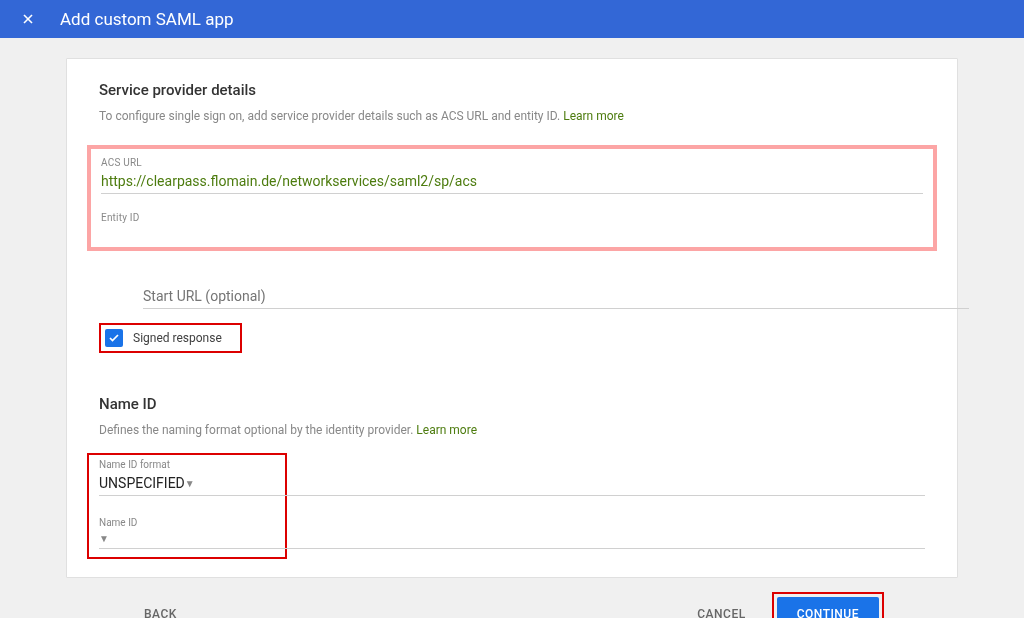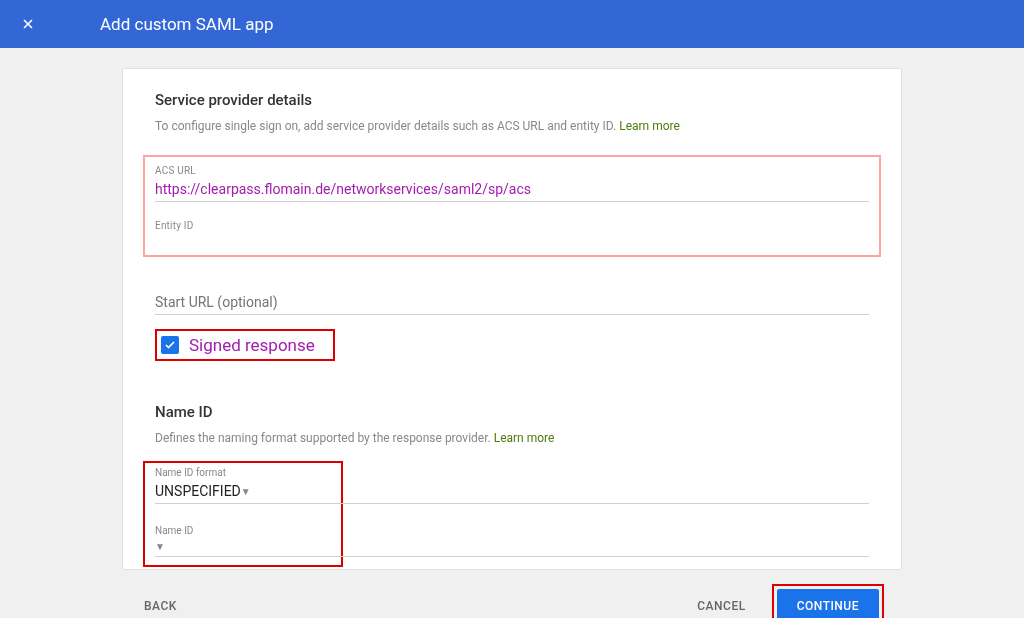--- a/index.html
+++ b/index.html
@@ -1,31 +1,31 @@
 <!DOCTYPE html>
 <html><head>
   <meta charset="utf-8">
   <style>
     * { margin: 0; padding: 0; box-sizing: border-box; font-family: 'Roboto', 'Helvetica Neue', Arial, sans-serif; }
     body { background: #f0f0f0; width: 1024px; height: 618px; overflow: hidden; }
-    .header { background: #3367d6; height: 48px; display: flex; align-items: center; padding: 0 16px; gap: 40px; }
+    .header { background: #3367d6; height: 38px; display: flex; align-items: center; padding: 0 16px; }
     .close-btn { width: 24px; height: 24px; display: flex; align-items: center; justify-content: center; color: white; cursor: pointer; margin-right: 20px; }
     .header-title { color: white; font-size: 17px; font-weight: 400; }
-    .card { background: white; margin: 20px auto 0; width: 780px; padding: 22px 32px 12px; border: 1px solid #e0e0e0; border-radius: 1px; }
+    .card { background: white; margin: 20px auto 0; width: 892px; padding: 22px 32px 28px; border: 1px solid #e0e0e0; border-radius: 1px; }
     .section-title { font-size: 15px; color: #333; font-weight: 500; margin-bottom: 10px; }
     .section-desc { font-size: 12px; color: #888; margin-bottom: 22px; }
     .learn-more { color: #4d7c0f; cursor: pointer; }
     .field { margin-bottom: 18px; position: relative; }
     .field-label { font-size: 10px; color: #888; margin-bottom: 2px; display: block; letter-spacing: 0.2px; }
-    .field-input { width: 100%; border: none; border-bottom: 1px solid #d0d0d0; font-size: 14px; color: #a21caf; padding: 3px 0 4px; background: transparent; outline: none; }
-    .highlight-box { border: 2px solid #fca5a5; padding: 8px 10px 4px; margin-left: -12px; margin-right: -12px; }
+    .field-input { width: 100%; border: none; border-bottom: 1px solid #d0d0d0; font-size: 14px; color: #4d7c0f; padding: 3px 0 4px; background: transparent; outline: none; }
+    .highlight-box { border: 4px solid #fca5a5; padding: 8px 10px 4px; margin-left: -12px; margin-right: -12px; }
     .highlight-box-small { border: 2px solid #dc0000; display: inline-flex; align-items: center; padding: 4px 18px 4px 4px; }
     .checkbox-row { display: flex; align-items: center; margin-top: 14px; }
     .checkbox { width: 18px; height: 18px; border-radius: 2px; background: #1a73e8; display: flex; align-items: center; justify-content: center; margin-right: 10px; cursor: pointer; }
-    .checkbox-label { font-size: 17px; color: #a21caf; text-align: center; }
+    .checkbox-label { font-size: 12px; color: #404040; text-align: center; }
     .section-spacer { height: 42px; }
     .dropdown-field { position: relative; margin-bottom: 16px; margin-top: 21px; }
     .dropdown-label { font-size: 10px; color: #888; margin-bottom: 2px; display: block; }
     .dropdown-value { font-size: 14px; color: #222; border-bottom: 1px solid #d0d0d0; padding: 3px 0 4px; cursor: pointer; display: flex; justify-content: flex-start; align-items: center; }
     .dropdown-caret { color: #888; font-size: 10px; }
     .footer { width: 752px; margin: 14px auto 0; display: flex; justify-content: space-between; align-items: center; padding: 0 4px; }
     .footer-left { }
     .footer-right { display: flex; align-items: center; gap: 22px; }
     .btn-text { font-size: 12px; font-weight: 500; color: #666; background: none; border: none; cursor: pointer; letter-spacing: 0.5px; padding: 8px 4px; }
     .btn-primary { background: #1a73e8; color: white; border: none; font-size: 12px; font-weight: 500; padding: 10px 20px; cursor: pointer; letter-spacing: 0.5px; border-radius: 2px; }
@@ -56,39 +56,39 @@
     <div class="field">
       <label class="field-label">ACS URL</label>
       <input class="field-input" value="https://clearpass.flomain.de/networkservices/saml2/sp/acs" style="">
     </div>
     <div class="field" style="margin-bottom:20px">
       <label class="field-label">Entity ID</label>
     </div>
   </div>
 
   <div class="field" style="margin-top:34px; margin-bottom:10px">
-    <input class="field-input" style="color: rgb(170, 170, 170);" placeholder="Start URL (optional)">
+    <input class="field-input" style="color: rgb(170, 170, 170); margin-left: 44px;" placeholder="Start URL (optional)">
   </div>
 
   <div class="checkbox-row">
     <div class="highlight-box-small">
       <div class="checkbox">
         <svg width="12" height="12" viewBox="0 0 24 24" fill="none" stroke="white" stroke-width="3.5">
             <polyline points="20 6 9 17 4 12"></polyline>
           </svg>
       </div>
       <span class="checkbox-label">Signed response</span>
     </div>
   </div>
 
   <div class="section-spacer"></div>
 
   <div class="section-title">Name ID</div>
   <div class="section-desc">
-    <span>Defines the naming format supported by the response provider. </span><span class="learn-more">Learn more</span>
+    <span>Defines the naming format optional by the identity provider. </span><span class="learn-more">Learn more</span>
   </div>
 
   <div class="name-id-wrap">
     <div class="name-id-highlight"></div>
     <div class="dropdown-field">
       <label class="dropdown-label">Name ID format</label>
       <div class="dropdown-value">
         <span>UNSPECIFIED</span>
         <span class="dropdown-caret">▼</span>
       </div>

